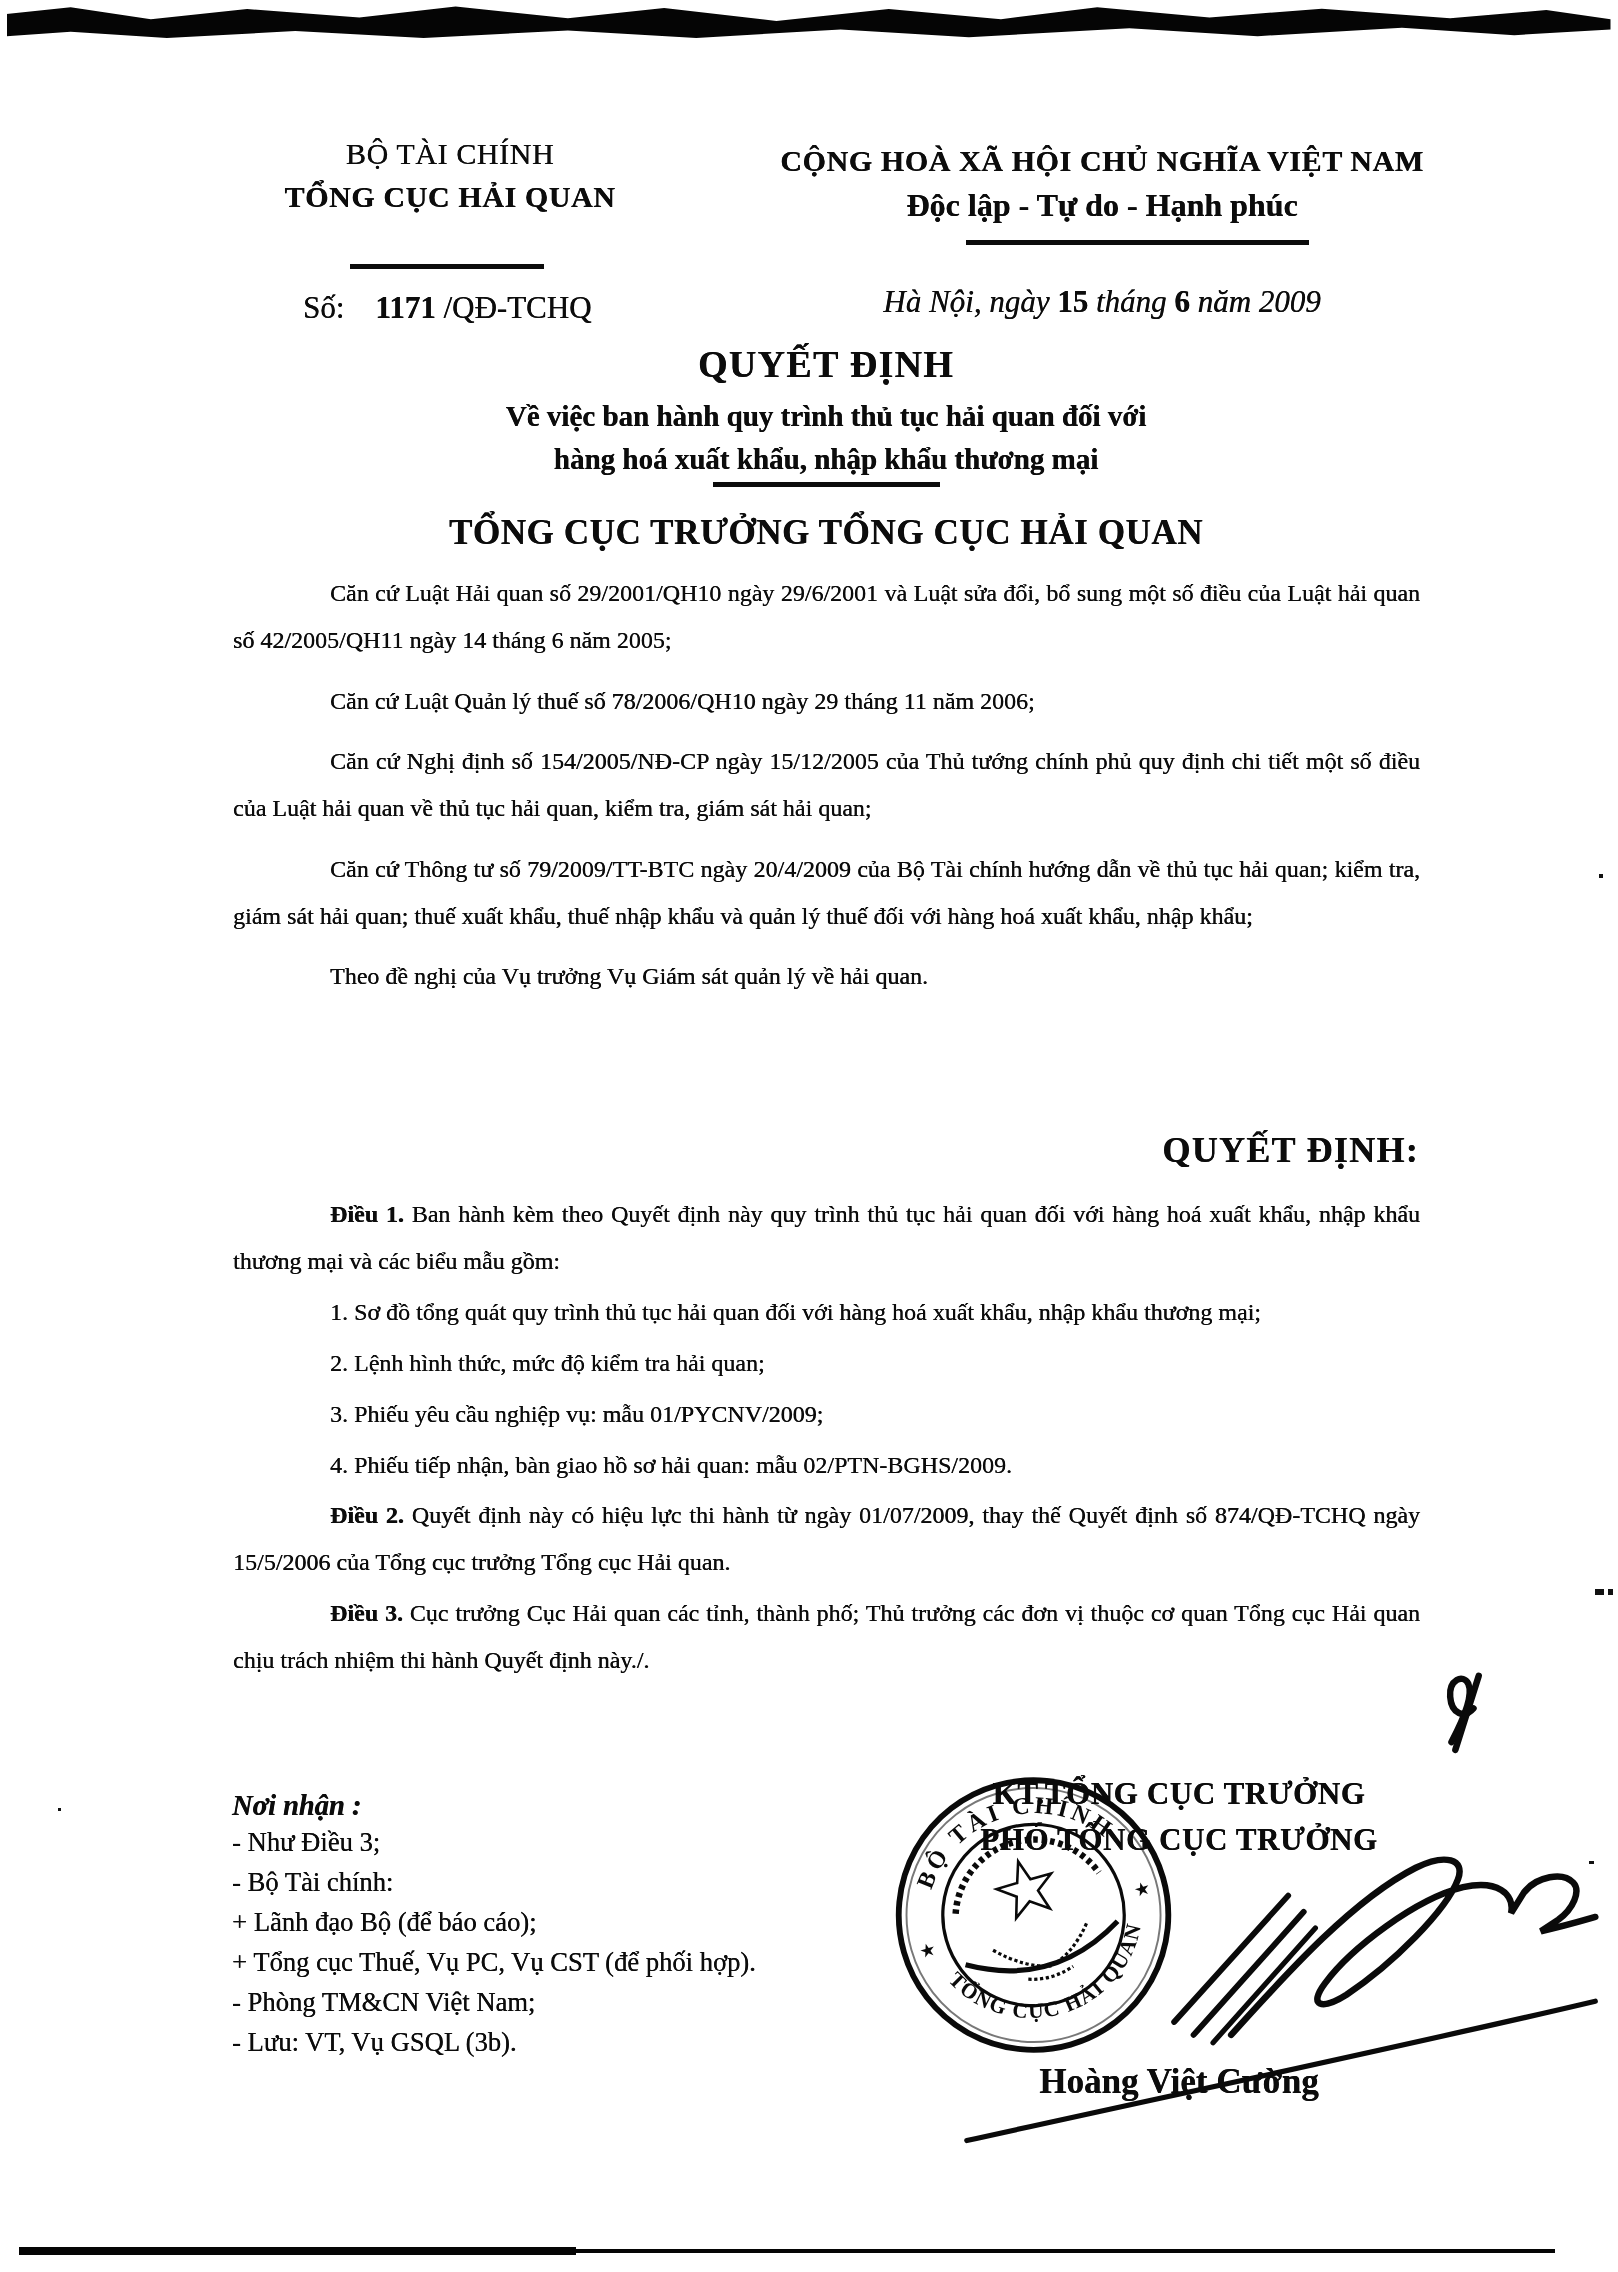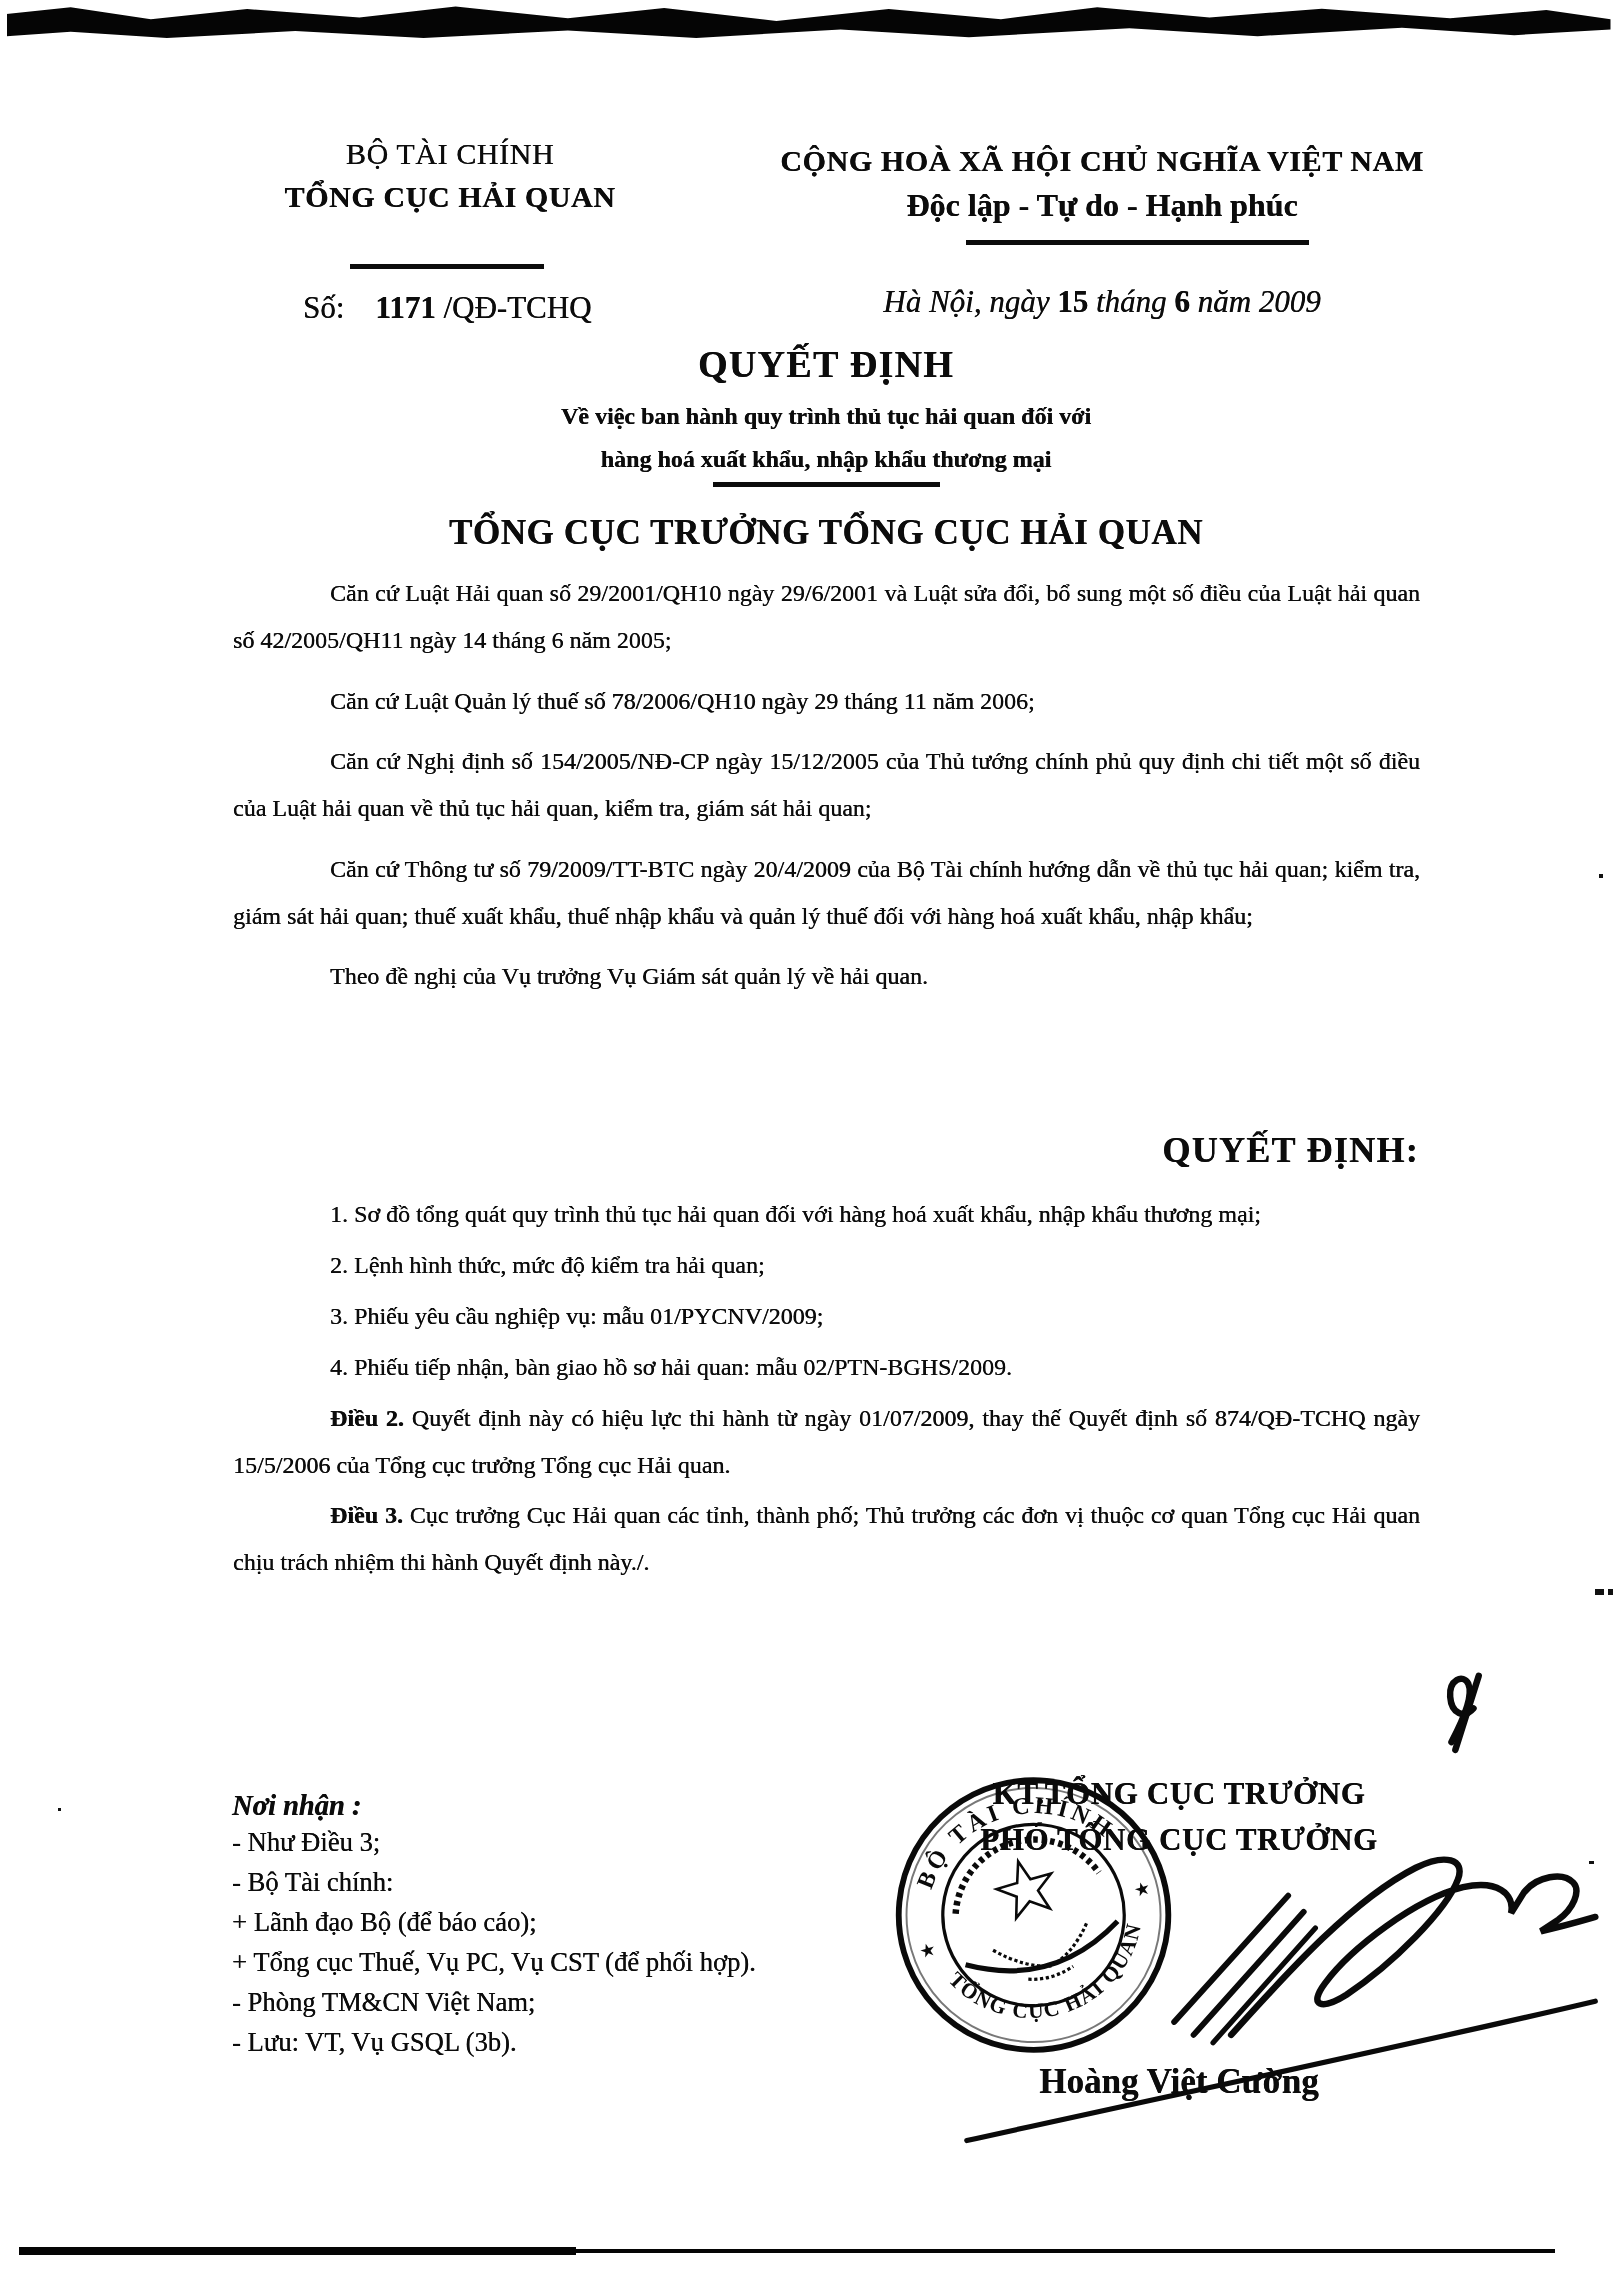--- a/index.html
+++ b/index.html
@@ -29,21 +29,21 @@
   .nat1{font-size:30px;font-weight:bold;letter-spacing:0.6px;}
   .nat2{font-size:32px;font-weight:bold;margin-top:9px;}
   .doc-no{left:303px;top:290px;width:454px;font-size:31px;}
   .doc-no .num{font-weight:bold;}
   .date-line{left:778px;top:284px;width:648px;text-align:center;font-size:31px;font-style:italic;}
   .date-line .dnum{font-weight:bold;font-style:normal;}
 
   
   .title-block{left:233px;top:342px;width:1186px;text-align:center;}
   .title-main{font-size:38px;font-weight:bold;letter-spacing:1.3px;}
-  .title-sub{font-size:24px;font-weight:bold;line-height:43px;margin-top:9px;}
+  .title-sub{font-size:29px;font-weight:bold;line-height:43px;margin-top:9px;}
   .issuer{left:233px;top:513px;width:1186px;text-align:center;font-size:35px;font-weight:bold;letter-spacing:0.6px;}
 
   
   .bodycol{left:233px;width:1187px;font-size:24px;line-height:47px;}
   .para{text-align:justify;text-indent:97px;margin:0 0 13.6px 0;}
   .art .para{margin-bottom:3.9px;}
   .alabel{font-weight:bold;}
   .decide-heading{left:233px;top:1129px;width:1186px;text-align:right;font-size:36px;font-weight:bold;letter-spacing:1.3px;}
 
   
@@ -101,20 +101,21 @@
     <p class="para">Căn cứ Luật Hải quan số 29/2001/QH10 ngày 29/6/2001 và Luật sửa đổi, bổ sung một số điều của Luật hải quan số 42/2005/QH11 ngày 14 tháng 6 năm 2005;</p>
     <p class="para">Căn cứ Luật Quản lý thuế số 78/2006/QH10 ngày 29 tháng 11 năm 2006;</p>
     <p class="para">Căn cứ Nghị định số 154/2005/NĐ-CP ngày 15/12/2005 của Thủ tướng chính phủ quy định chi tiết một số điều của Luật hải quan về thủ tục hải quan, kiểm tra, giám sát hải quan;</p>
     <p class="para">Căn cứ Thông tư số 79/2009/TT-BTC ngày 20/4/2009 của Bộ Tài chính hướng dẫn về thủ tục hải quan; kiểm tra, giám sát hải quan; thuế xuất khẩu, thuế nhập khẩu và quản lý thuế đối với hàng hoá xuất khẩu, nhập khẩu;</p>
     <p class="para">Theo đề nghị của Vụ trưởng Vụ Giám sát quản lý về hải quan.</p>
   </div>
 
   <div class="abs decide-heading txt">QUYẾT ĐỊNH:</div>
 
   <div class="abs bodycol art txt" style="top:1191px;">
+    <p class="para"><span class="alabel">Điều 1.</span> <span>Ban hành kèm theo Quyết định này quy trình thủ tục hải quan đối với hàng hoá xuất khẩu, nhập khẩu thương mại và các biểu mẫu gồm:</span></p>
     <p class="para">1. Sơ đồ tổng quát quy trình thủ tục hải quan đối với hàng hoá xuất khẩu, nhập khẩu thương mại;</p>
     <p class="para">2. Lệnh hình thức, mức độ kiểm tra hải quan;</p>
     <p class="para">3. Phiếu yêu cầu nghiệp vụ: mẫu 01/PYCNV/2009;</p>
     <p class="para">4. Phiếu tiếp nhận, bàn giao hồ sơ hải quan: mẫu 02/PTN-BGHS/2009.</p>
     <p class="para"><span class="alabel">Điều 2.</span> <span>Quyết định này có hiệu lực thi hành từ ngày 01/07/2009, thay thế Quyết định số 874/QĐ-TCHQ ngày 15/5/2006 của Tổng cục trưởng Tổng cục Hải quan.</span></p>
     <p class="para"><span class="alabel">Điều 3.</span> <span>Cục trưởng Cục Hải quan các tỉnh, thành phố; Thủ trưởng các đơn vị thuộc cơ quan Tổng cục Hải quan chịu trách nhiệm thi hành Quyết định này./.</span></p>
   </div>
 
   <div class="abs recips txt">
     <div class="recips-label">Nơi nhận :</div>

